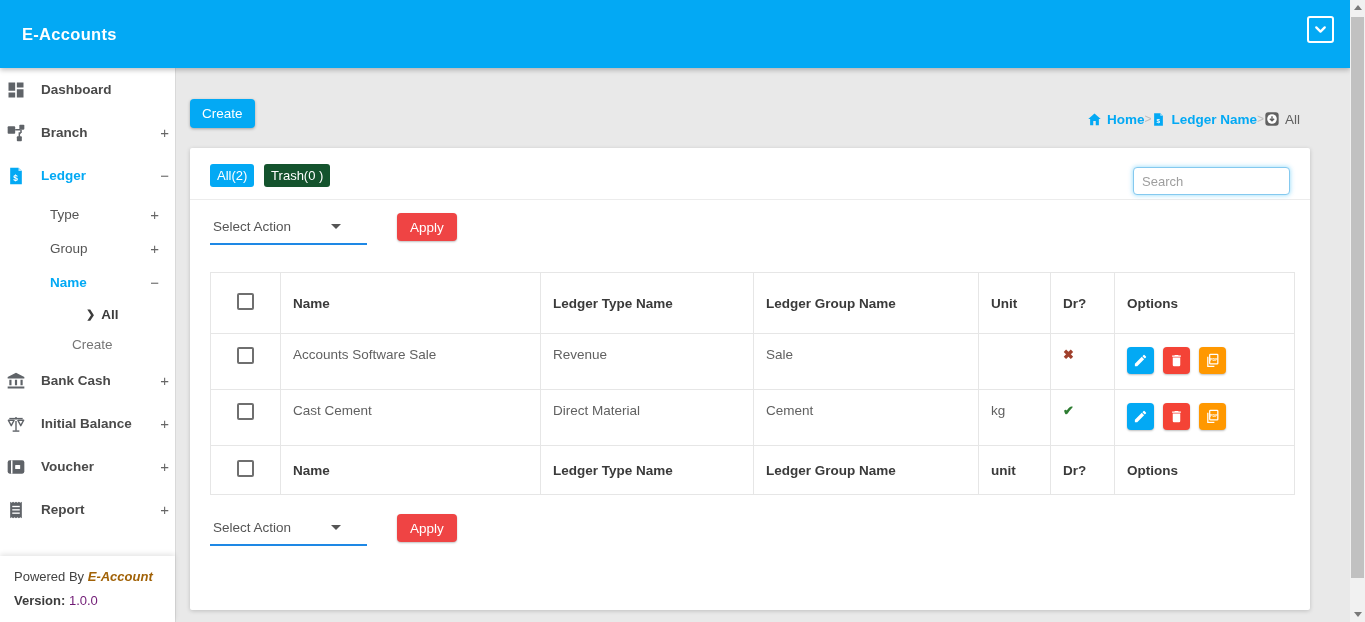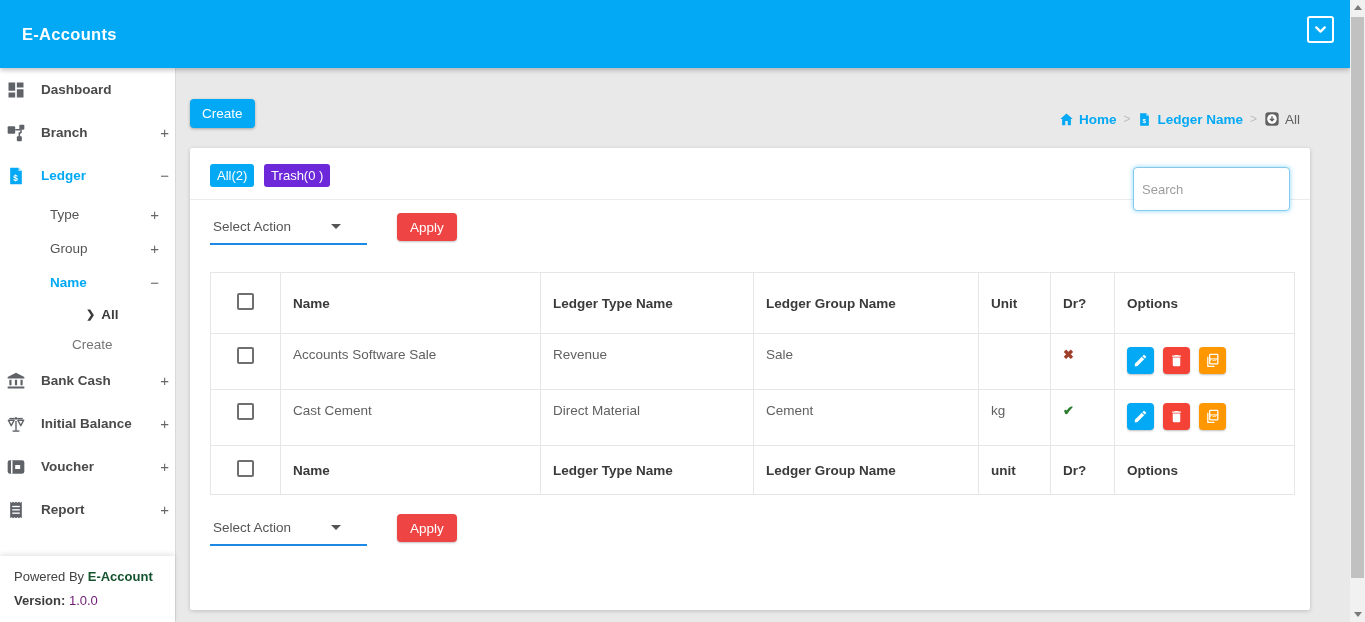--- a/index.html
+++ b/index.html
@@ -34,41 +34,41 @@
   .nav-item .ico svg { width:100%; height:100%; display:block; }
   .expander { margin-left:auto; color:#666; font-weight:normal; font-size:15px; }
   .nav-item.active, .nav-sub.active { color:#03a9f4; }
   .nav-sub { height:34px; padding:0 16px 0 50px; color:#555; }
   .nav-sub.active { font-weight:bold; }
   .nav-subsub { height:30px; color:#757575; padding-left:72px; }
   .nav-subsub.current { padding-left:86px; color:#3c3c3c; font-weight:bold; }
   .subsub-chevron { font-size:11px; margin-right:6px; color:#3c3c3c; }
   .sidebar-footer { position:absolute; left:0; right:0; bottom:0; background:#fff; box-shadow:0 -2px 5px rgba(0,0,0,.1); padding:13px 14px 14px; font-size:13px; }
   .powered-line { color:#424242; margin-bottom:9px; }
-  .brand-link { color:#14532d; font-weight:bold; text-decoration:none; cursor:pointer; }
+  .brand-link { color:#a16207; font-weight:bold; text-decoration:none; cursor:pointer;font-style:italic; }
   .version-label { font-weight:bold; color:#3c3c3c; }
   .version-value { color:#701a75; }
 
   
   .main { position:absolute; left:176px; top:68px; right:15px; bottom:0; background:#e9e9e9; }
   .btn-create { position:absolute; left:14px; top:31px; background:#03a9f4; color:#fff; border:none; border-radius:4px; font-size:13.5px; font-family:inherit; padding:7px 12px; box-shadow:0 1px 3px rgba(0,0,0,.3); cursor:pointer; }
-  .breadcrumb { position:absolute; right:50px; top:43px; display:flex; align-items:center; gap:7px; font-size:13.5px; }
+  .breadcrumb { position:absolute; right:50px; top:43px; display:flex; align-items:center; font-size:13.5px; }
   .crumb { display:flex; align-items:center; gap:5px; color:#03a9f4; font-weight:bold; cursor:pointer; }
   .crumb svg { width:15px; height:15px; }
   .crumb-sep { color:#bdbdbd; font-size:12px; }
   .crumb-current { display:flex; align-items:center; gap:5px; color:#616161; font-weight:normal; }
   .crumb-current svg { width:16px; height:16px; }
 
   
   .card { position:absolute; left:14px; top:80px; width:1120px; height:462px; background:#fff; border-radius:2px; box-shadow:0 1px 4px rgba(0,0,0,.18); }
   .tabs-row { padding:16px 20px 12px; border-bottom:1px solid #ececec; position:relative; }
   .chip { display:inline-block; padding:4px 7px; border-radius:3px; color:#fff; font-size:13px; margin-right:6px; cursor:pointer; }
   .chip-all { background:#03a9f4; }
-  .chip-trash { background:#6d28d9; }
-  .search-box { position:absolute; right:20px; top:19px; width:157px; height:44px; border:1px solid #85c9ef; border-radius:4px; box-shadow:0 0 5px rgba(3,169,244,.45); font-size:13px; font-family:inherit; padding:0 8px; color:#424242; outline:none; }
+  .chip-trash { background:#14532d; }
+  .search-box { position:absolute; right:20px; top:19px; width:157px; height:28px; border:1px solid #85c9ef; border-radius:4px; box-shadow:0 0 5px rgba(3,169,244,.45); font-size:13px; font-family:inherit; padding:0 8px; color:#424242; outline:none; }
   .search-box::placeholder { color:#9e9e9e; }
 
   .action-row { margin:13px 0 0 20px; display:flex; align-items:flex-start; }
   .action-row.bottom { margin-top:19px; }
   .select-ctl { width:157px; position:relative; padding:6px 0 9px 3px; border-bottom:2px solid #1e88e5; color:#555; cursor:pointer; }
   .select-caret { position:absolute; right:26px; top:11px; width:0; height:0; border-left:5px solid transparent; border-right:5px solid transparent; border-top:5px solid #555; }
   .btn-apply { margin-left:30px; background:#ef4444; color:#fff; border:none; border-radius:4px; font-size:13.5px; font-family:inherit; padding:6px 13px; height:28px; box-shadow:0 1px 2px rgba(0,0,0,.25); cursor:pointer; }
 
   
   .table-wrap { margin:27px 15px 0 20px; }

